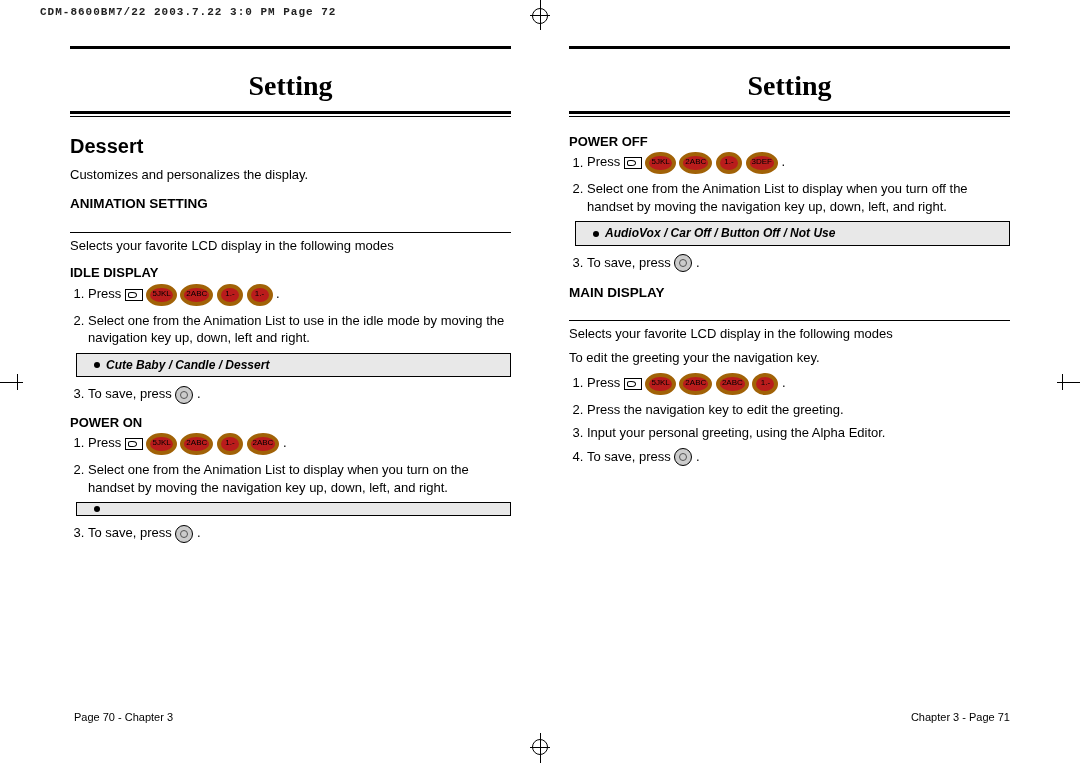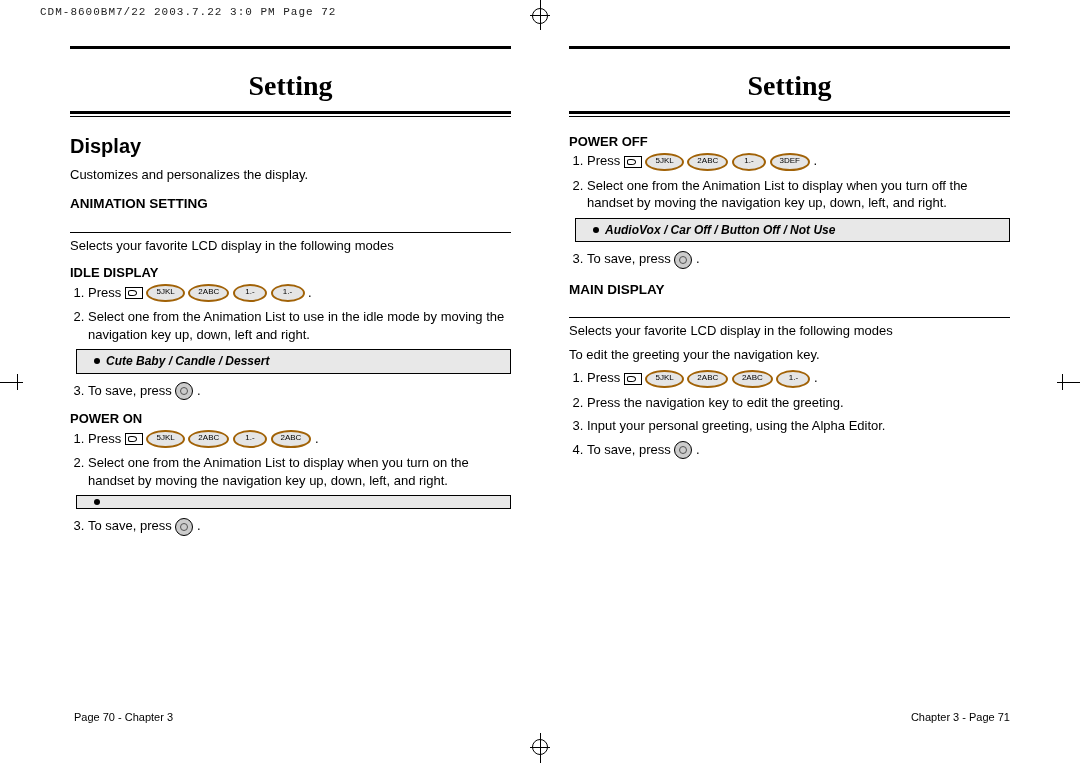--- a/index.html
+++ b/index.html
@@ -14,20 +14,21 @@
     overflow: hidden;
   }
   .print-header {
     position: absolute;
     top: 6px;
     left: 40px;
     font-family: "Courier New", monospace;
     font-size: 11px;
     letter-spacing: 1px;
     color: #222;
+    font-weight: bold;
   }
   
   .reg-top { position:absolute; top:0; left:50%; transform:translateX(-50%); width:40px; height:40px; }
   .reg-top::before { content:""; position:absolute; left:50%; top:0; width:1px; height:30px; background:#000; }
   .reg-top .circ { position:absolute; left:50%; top:8px; transform:translateX(-50%); width:14px; height:14px; border:1px solid #000; border-radius:50%; }
   .reg-top .cross { position:absolute; left:50%; top:15px; transform:translateX(-50%); width:20px; height:1px; background:#000; }
   .reg-bottom { position:absolute; bottom:0; left:50%; transform:translateX(-50%); width:40px; height:40px; }
   .reg-bottom::before { content:""; position:absolute; left:50%; bottom:0; width:1px; height:30px; background:#000; }
   .reg-bottom .circ { position:absolute; left:50%; bottom:8px; transform:translateX(-50%); width:14px; height:14px; border:1px solid #000; border-radius:50%; }
   .reg-bottom .cross { position:absolute; left:50%; bottom:15px; transform:translateX(-50%); width:20px; height:1px; background:#000; }
@@ -79,25 +80,25 @@
     font-weight: bold;
     font-size: 12px;
     margin: 4px 0 8px 6px;
     display:flex;
     align-items:center;
     gap:6px;
   }
   .dot { width:6px;height:6px;border-radius:50%;background:#000;flex:0 0 auto;}
   .keyicon {
     display:inline-block; vertical-align:middle;
-    border:2px solid #a16207; border-radius:50%;
+    border:4px solid #a16207; border-radius:50%;
     min-width:14px; height:14px; line-height:12px;
-    font-size:8px; text-align:center; padding:0 8px;
+    font-size:8px; text-align:center; padding:0 2px;
     font-style:normal; font-weight:normal;
-    background:#e5e5e5;
+    background:#b91c1c;
   }
   .flag { display:inline-block;width:16px;height:10px;border:1px solid #000; position:relative; vertical-align:middle;}
   .flag::after{content:"";position:absolute;left:2px;top:2px;right:5px;bottom:2px;border:1px solid #000; border-radius:40% 60% 60% 40%;}
   .okbtn{display:inline-block;width:16px;height:16px;border:1px solid #000;border-radius:50%;background:#ccc;vertical-align:middle;position:relative;}
   .okbtn::after{content:"";position:absolute;inset:4px;border:1px solid #555;border-radius:50%;}
   .footer {
     position: absolute;
     bottom: -52px;
     font-size: 11px;
     color:#000;
@@ -122,21 +123,21 @@
 <div class="crop r"></div>
 
 <div class="spread">
 
   <div class="page">
     <div class="rule-thick"></div>
     <div class="chap-title">Setting</div>
     <div class="rule-thick"></div>
     <div class="rule-thin"></div>
 
-    <div class="h1">Display</div>
+    <div class="h1">Dessert</div>
     <p>Customizes and personalizes the display.</p>
 
     <div class="h2">ANIMATION SETTING</div>
     <p>Selects your favorite LCD display in the following modes</p>
 
     <div class="h3">IDLE DISPLAY</div>
     <ol>
       <li>
         <span>Press</span>
         <span class="flag"></span>

